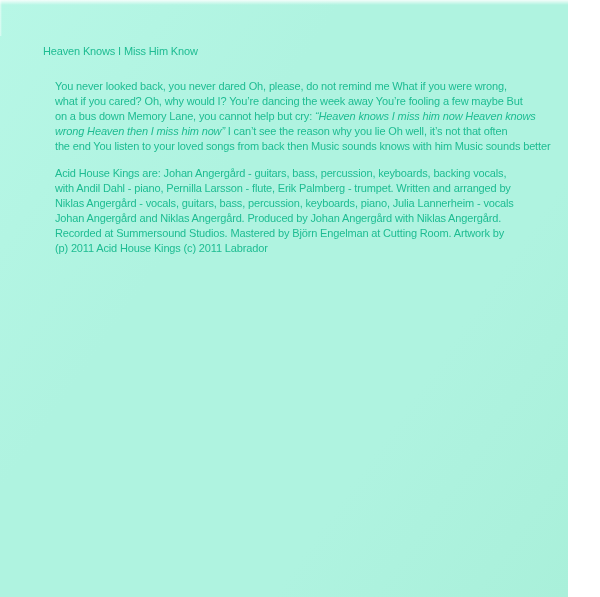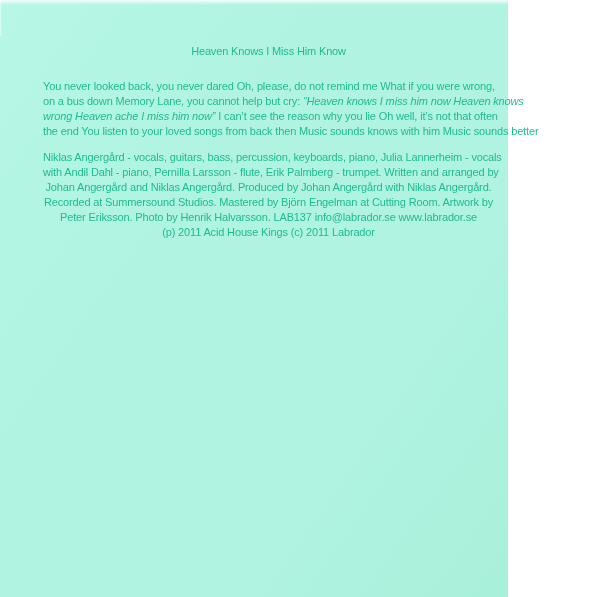--- a/index.html
+++ b/index.html
@@ -12,29 +12,28 @@
   * { box-sizing: border-box; }
   html, body { margin: 0; padding: 0; }
   body {
     width: 600px;
     height: 597px;
     overflow: hidden;
     font-family: "Liberation Sans", sans-serif;
   }
   .page {
     position: relative;
-    width: 508px;
+    width: 568px;
     height: 597px;
     background:
       linear-gradient(125deg,
         var(--paper-light) 0%,
         var(--paper) 35%,
         var(--paper) 70%,
         var(--paper-dark) 100%);
-    text-align: center;
   }
   
   .scan-edge-top {
     position: absolute;
     top: 0; left: 0; right: 0;
     height: 5px;
     background: linear-gradient(to bottom, rgba(255,255,255,0.85), rgba(255,255,255,0));
     pointer-events: none;
   }
   .scan-edge-left {
@@ -54,48 +53,49 @@
     line-height: 15px;
     letter-spacing: -0.15px;
   }
   .title {
     font-size: 11px;
     font-weight: normal;
     margin: 0 0 20px 0;
     line-height: 15px;
   }
   .lyrics, .credits {
-    margin: 0;
+    margin: 12px;
   }
   .credits { margin-top: 11px; }
   .text-line {
     white-space: pre;
     height: 15px;
   }
   .italic { font-style: italic; }
 </style>
 </head>
 <body>
 
 <div class="page">
   <div class="scan-edge-top"></div>
   <div class="scan-edge-left"></div>
 
   <div class="content">
     <h1 class="title">Heaven Knows I Miss Him Know</h1>
 
     <div class="lyrics">
         <div class="text-line"><span>You never looked back, you never dared Oh, please, do not remind me What if you were wrong,</span></div>
+        <div class="text-line"><span>what if you cared? Oh, why would I? You’re dancing the week away You’re fooling a few maybe But</span></div>
         <div class="text-line"><span>on a bus down Memory Lane, you cannot help but cry: </span><span class="italic">“Heaven knows I miss him now Heaven knows</span></div>
-        <div class="text-line"><span class="italic">wrong Heaven ache I miss him now”</span><span> I can’t see the reason why you lie Oh well, it’s not that often</span></div>
+        <div class="text-line"><span class="italic">wrong Heaven then I miss him now”</span><span> I can’t see the reason why you lie Oh well, it’s not that often</span></div>
         <div class="text-line"><span>the end You listen to your loved songs from back then Music sounds knows with him Music sounds better</span></div>
       </div>
 
     <div class="credits">
+        <div class="text-line">Acid House Kings are: Johan Angergård - guitars, bass, percussion, keyboards, backing vocals,</div>
+        <div class="text-line">with Andil Dahl - piano, Pernilla Larsson - flute, Erik Palmberg - trumpet. Written and arranged by</div>
         <div class="text-line">Niklas Angergård - vocals, guitars, bass, percussion, keyboards, piano, Julia Lannerheim - vocals</div>
-        <div class="text-line">with Andil Dahl - piano, Pernilla Larsson - flute, Erik Palmberg - trumpet. Written and arranged by</div>
         <div class="text-line">Johan Angergård and Niklas Angergård. Produced by Johan Angergård with Niklas Angergård.</div>
         <div class="text-line">Recorded at Summersound Studios. Mastered by Björn Engelman at Cutting Room. Artwork by</div>
-        <div class="text-line">Peter Eriksson. Photo by Henrik Halvarsson. LAB137 info@labrador.se www.labrador.se</div>
         <div class="text-line">(p) 2011 Acid House Kings (c) 2011 Labrador</div>
       </div>
   </div>
 </div>
 
 </body></html>

